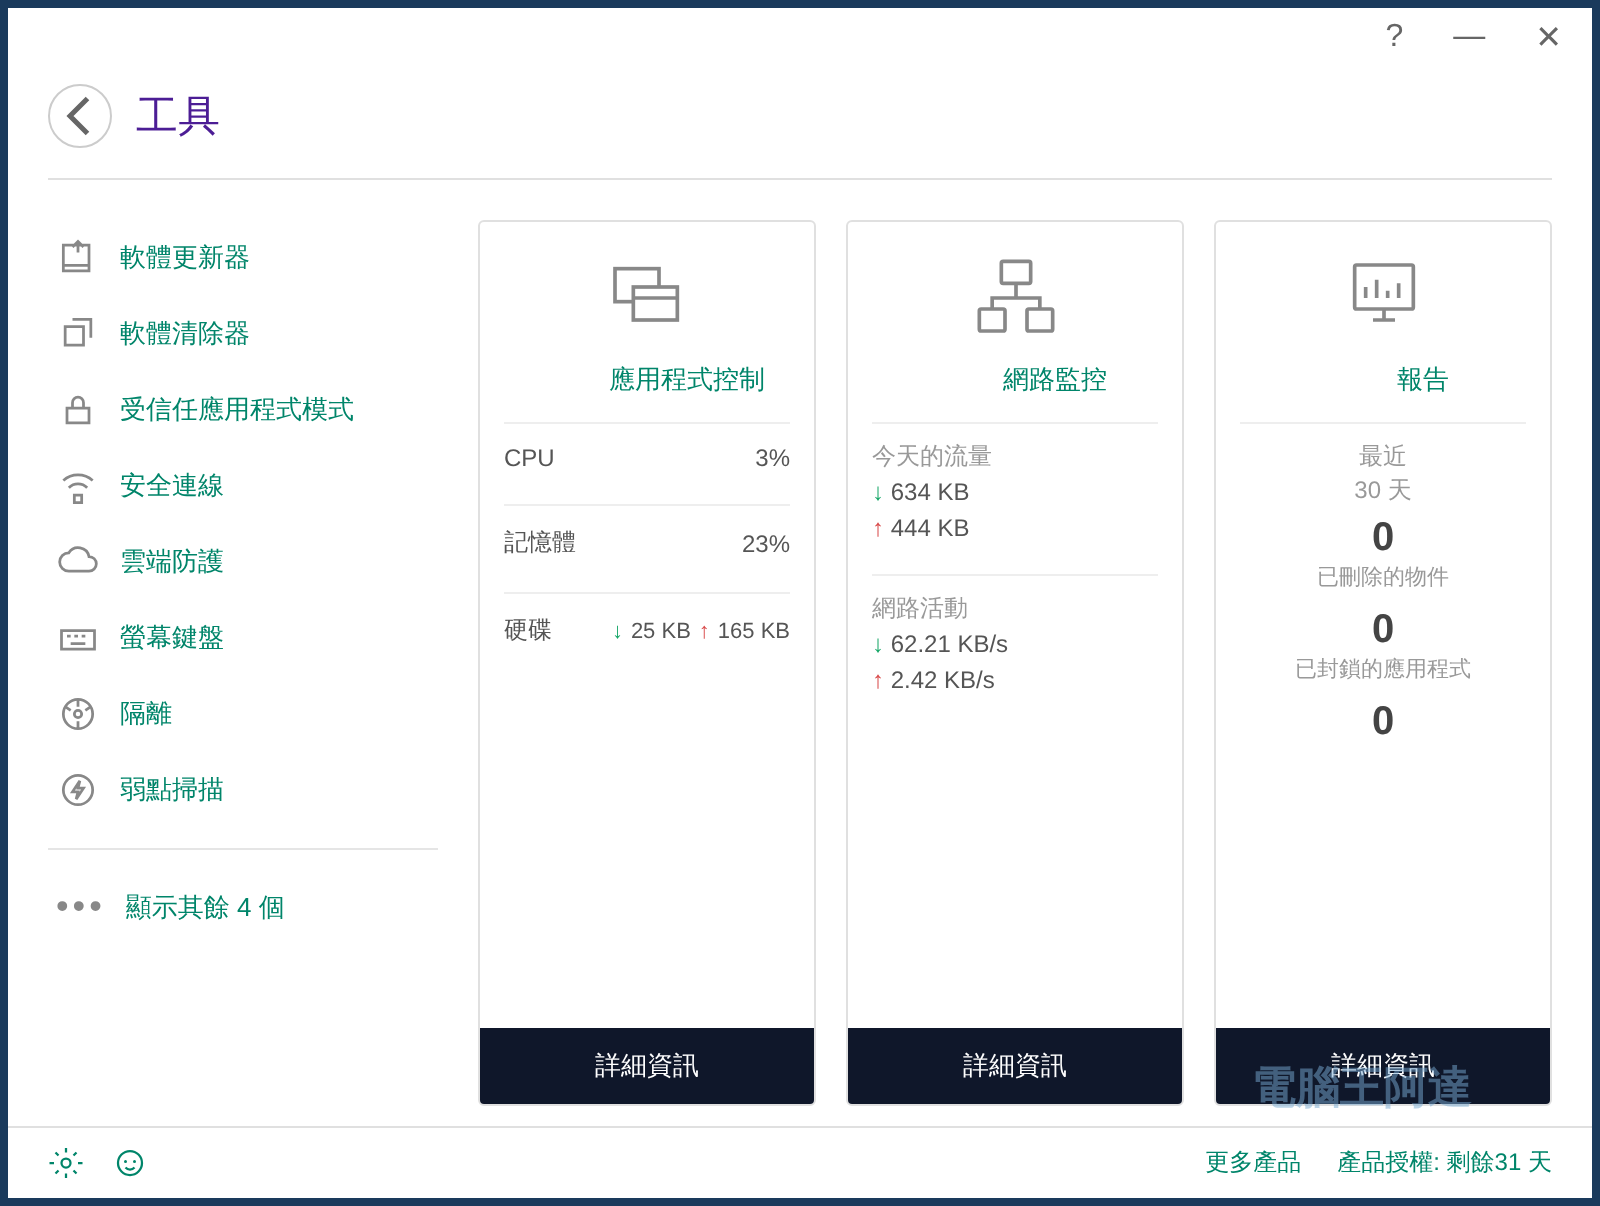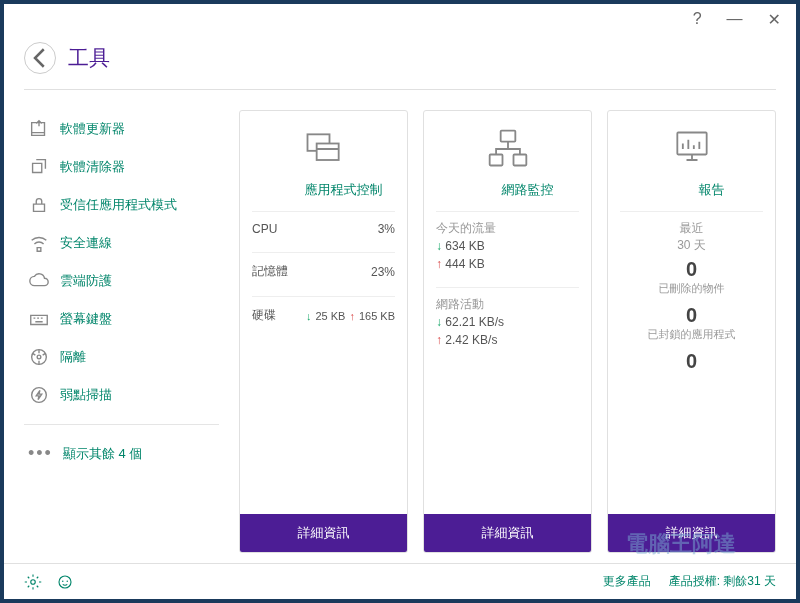--- a/index.html
+++ b/index.html
@@ -26,21 +26,21 @@
 .card-body { flex: 1; padding: 0 12px; font-size: 12px; color: #555; }
 .sect { border-top: 1px solid #eee; padding: 8px 0 14px; }
 .row { display: flex; justify-content: space-between; align-items: center; padding: 2px 0; }
 .arrow-down { color: #1aa86a; font-weight: bold; }
 .arrow-up { color: #d94b4b; font-weight: bold; }
 .muted { color: #999; }
 .center { text-align: center; }
 .big0 { font-size: 20px; color: #444; font-weight: 600; text-align: center; margin-top: 4px; }
 .sub { color: #999; font-size: 11px; text-align: center; margin-bottom: 8px; }
 .inline-disk { display: flex; gap: 4px; align-items: center; font-size: 11px; }
-.card-foot { background: #4c1d95; color: #fff; text-align: center; padding: 10px; font-size: 13px; cursor: pointer; }
+.card-foot { background: #0f172a; color: #fff; text-align: center; padding: 10px; font-size: 13px; cursor: pointer; }
 .footer { height: 36px; border-top: 1px solid #e0e0e0; display: flex; align-items: center; justify-content: space-between; padding: 0 20px; font-size: 12px; color: #00856a; background: #fff; }
 .footer-left { display: flex; gap: 14px; color: #00856a; }
 .footer-left span { font-size: 16px; cursor: pointer; }
 .footer-right { display: flex; gap: 18px; }
 .footer-right span { cursor: pointer; }
 .watermark { position: absolute; right: 60px; bottom: 40px; font-size: 22px; color: rgba(120,170,210,.5); font-weight: bold; pointer-events: none; }
 svg { width: 100%; height: 100%; }
 </style>
 </head>
 <body>

